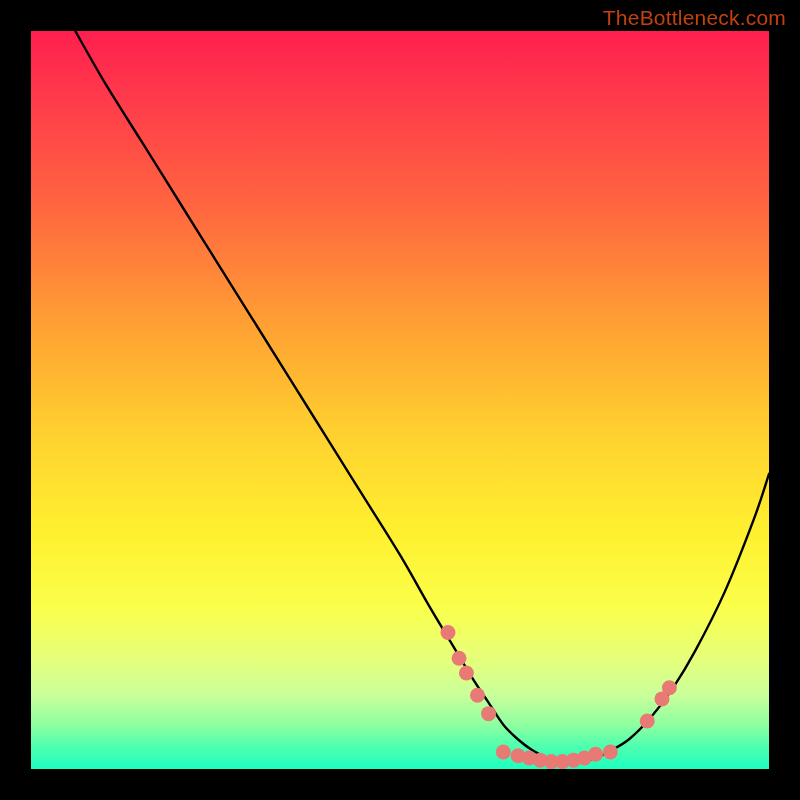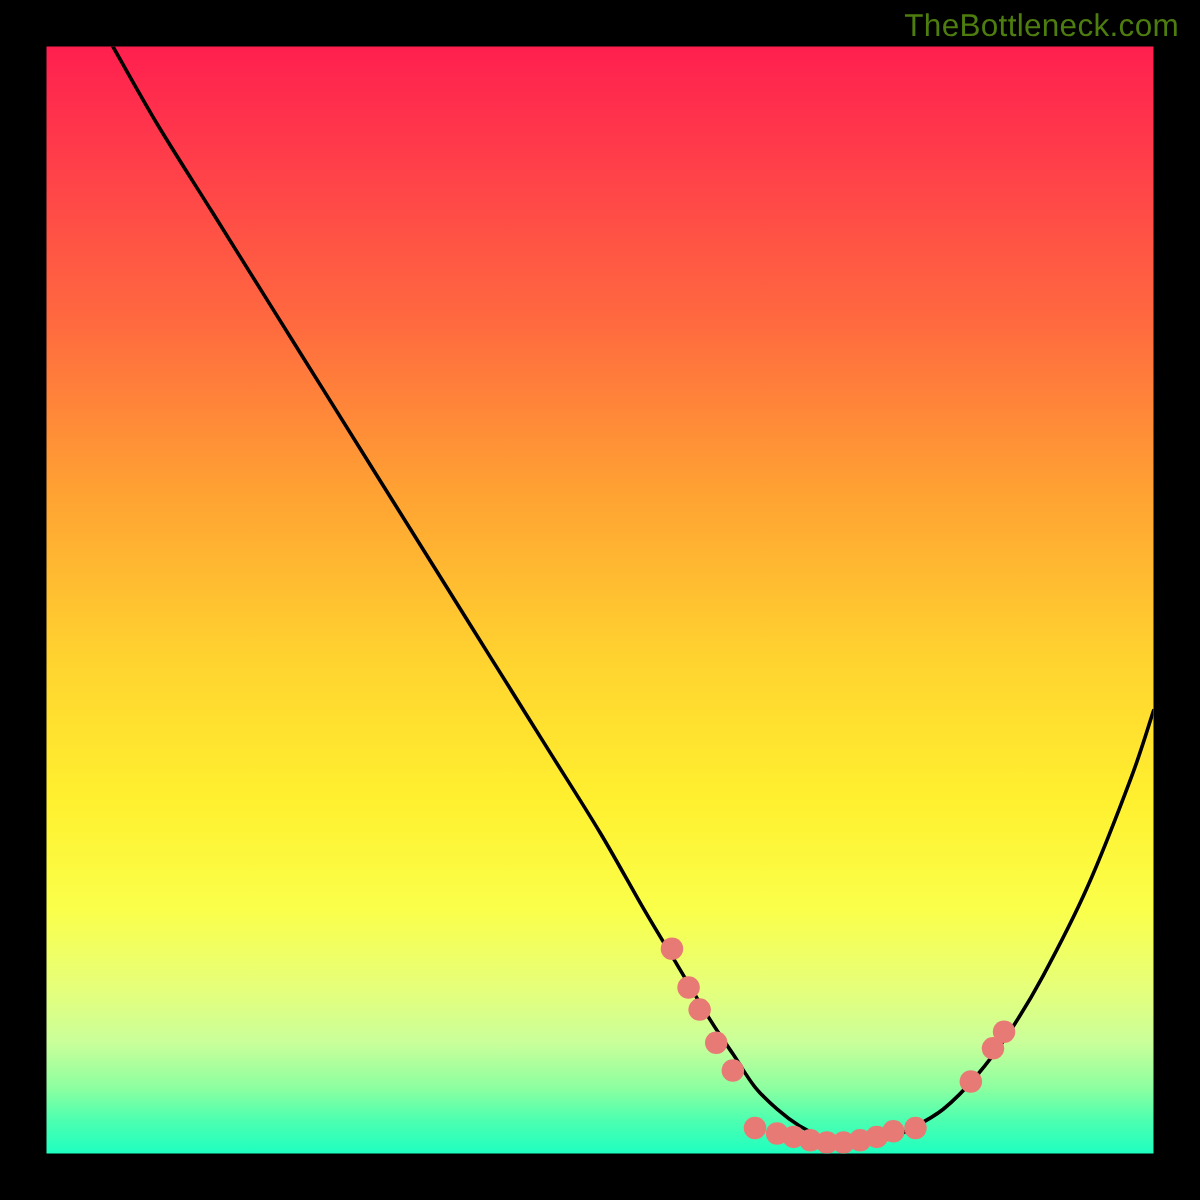--- a/index.html
+++ b/index.html
@@ -36,21 +36,21 @@
       #c9ff9a 90%,
       #8effa0 94%,
       #4dffb0 97%,
       #1effc0 100%
     );
   }
   .watermark {
     position: absolute;
     top: 6px;
     right: 14px;
-    color: #4d7c0f;
+    color: #c2410c;
     font-size: 21px;
     letter-spacing: 0.2px;
     user-select: none;
   }
   svg.curve {
     position: absolute;
     inset: 0;
     width: 100%;
     height: 100%;
   }

